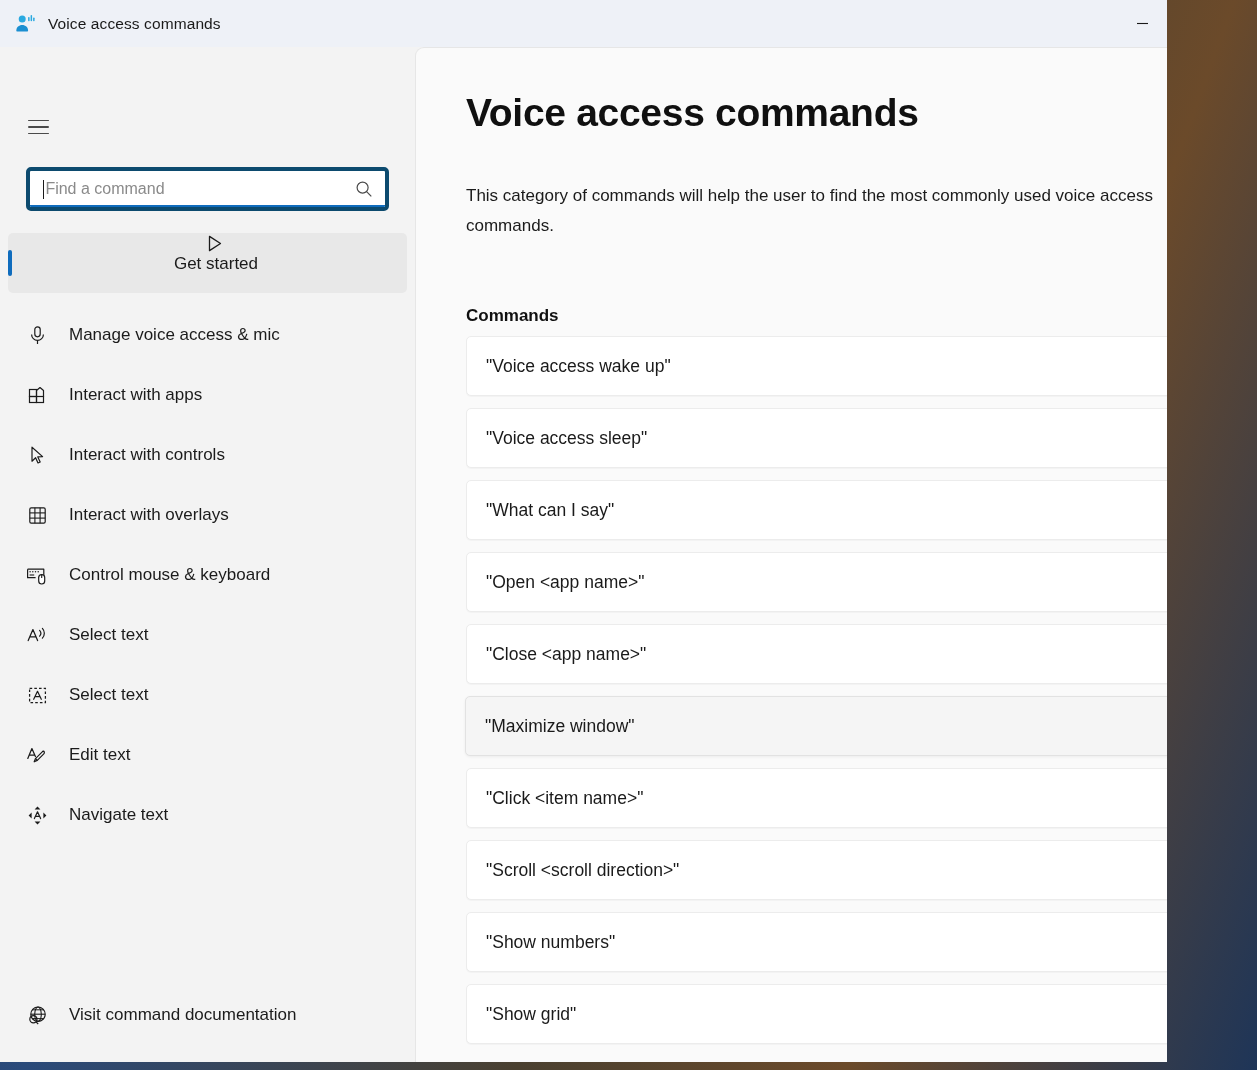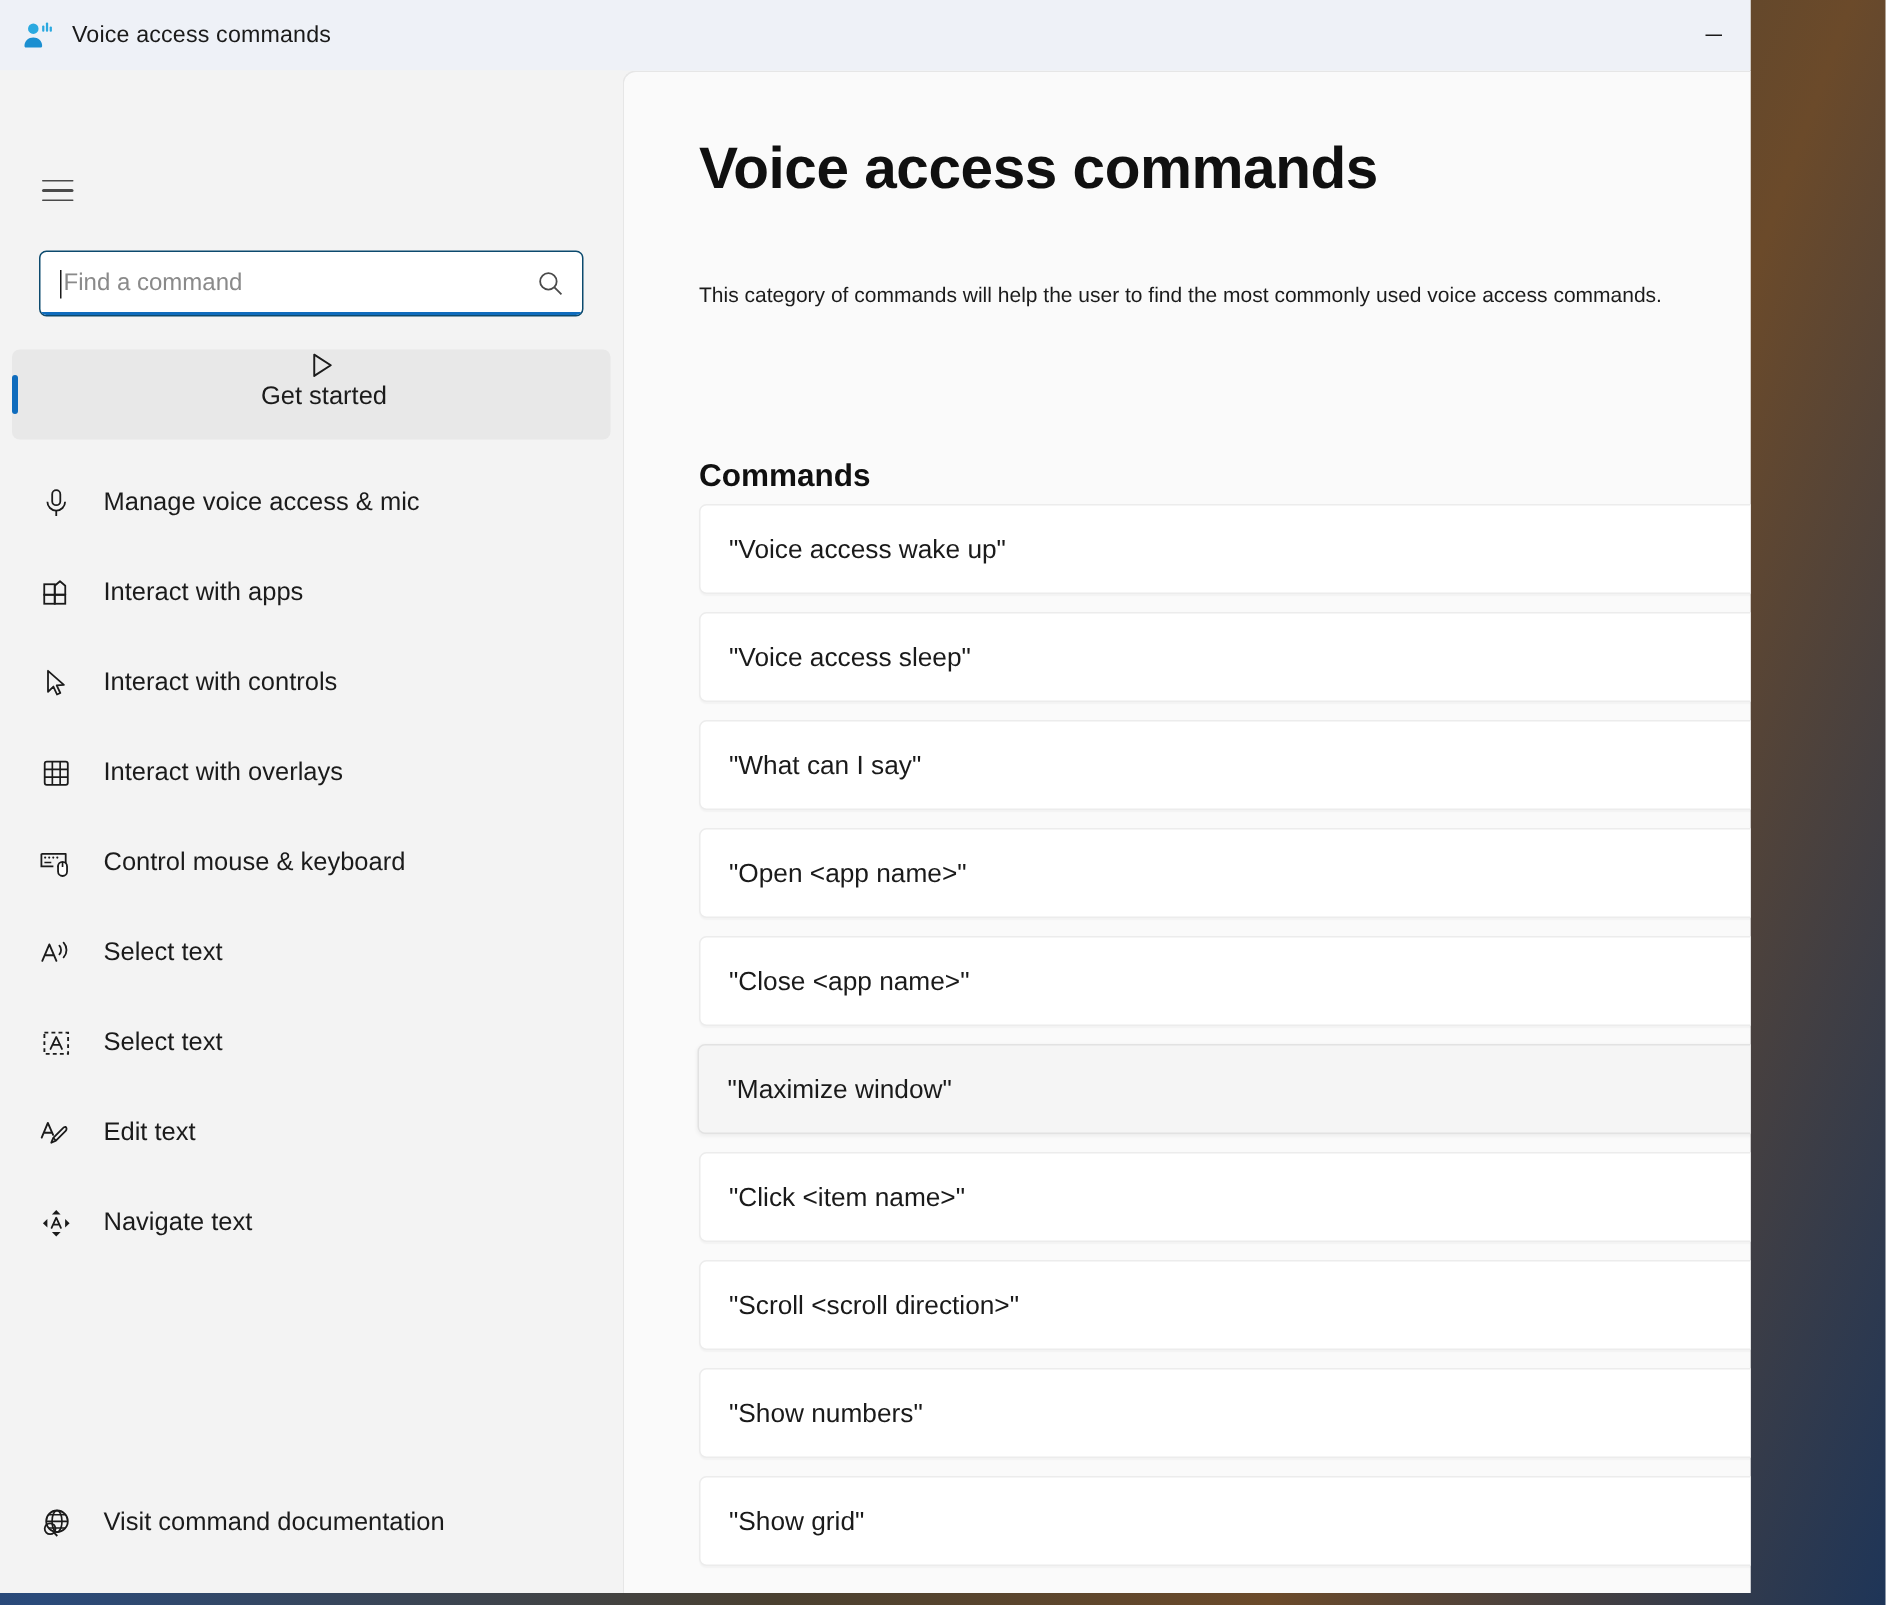--- a/index.html
+++ b/index.html
@@ -96,21 +96,21 @@
     border-radius: 1px;
   }
 
   
   #searchbox {
     position: absolute;
     left: 26px; top: 120px;
     width: 363px;
     height: 44px;
     background: #ffffff;
-    border: 1px solid #0c4a6e;
+    border: 4px solid #0c4a6e;
     border-radius: 5px;
     display: flex;
     align-items: center;
     overflow: hidden;
   }
   #searchbox::after {
     content: "";
     position: absolute;
     left: 0; bottom: 0;
     width: 100%;
@@ -202,29 +202,29 @@
     font-size: 39px;
     font-weight: bold;
     color: #101010;
     letter-spacing: -0.3px;
   }
 
   #page-desc {
     position: absolute;
     left: 50px; top: 133px;
     width: 730px;
-    font-size: 14px;
+    font-size: 17px;
     line-height: 30px;
     color: #1b1b1b;
   }
 
   #commands-heading {
     position: absolute;
     left: 50px; top: 258px;
-    font-size: 21px;
+    font-size: 17px;
     font-weight: bold;
     color: #101010;
   }
 
   #cmdlist {
     position: absolute;
     left: 50px; top: 288px;
     width: 750px;
   }
 

